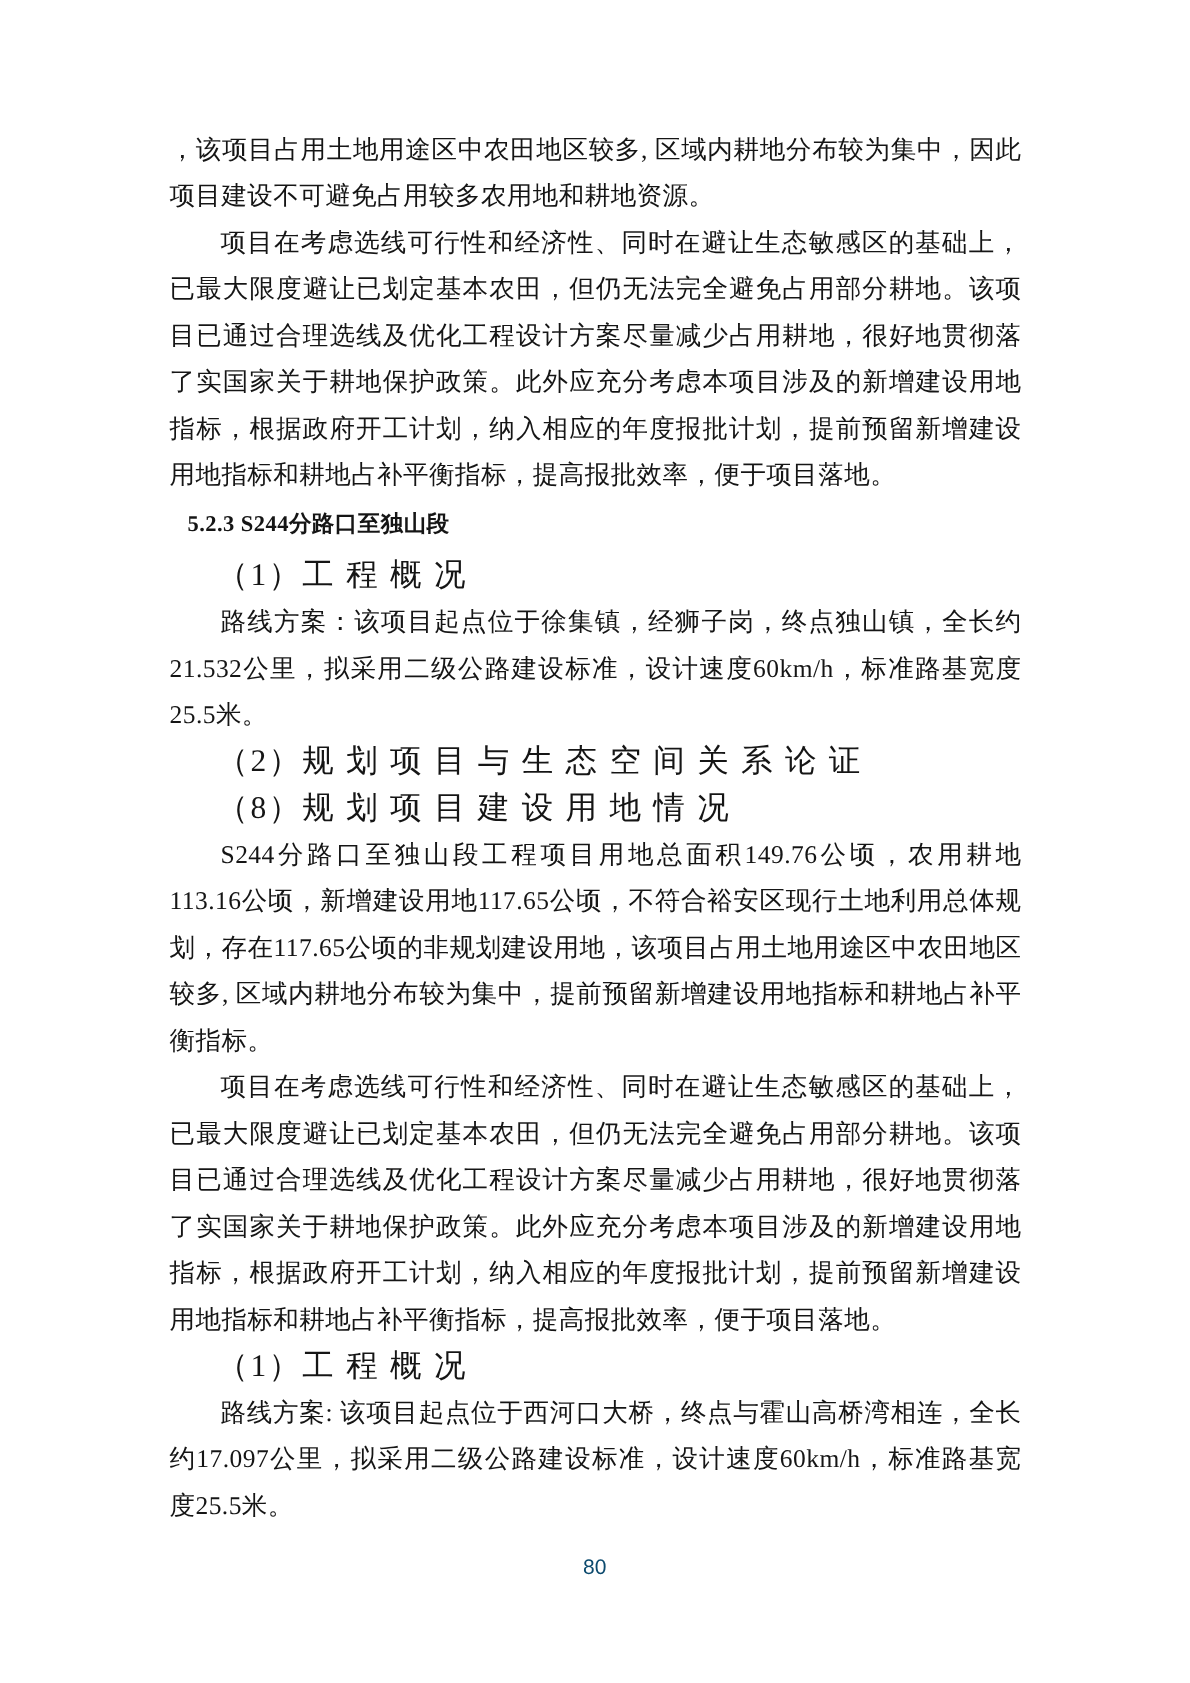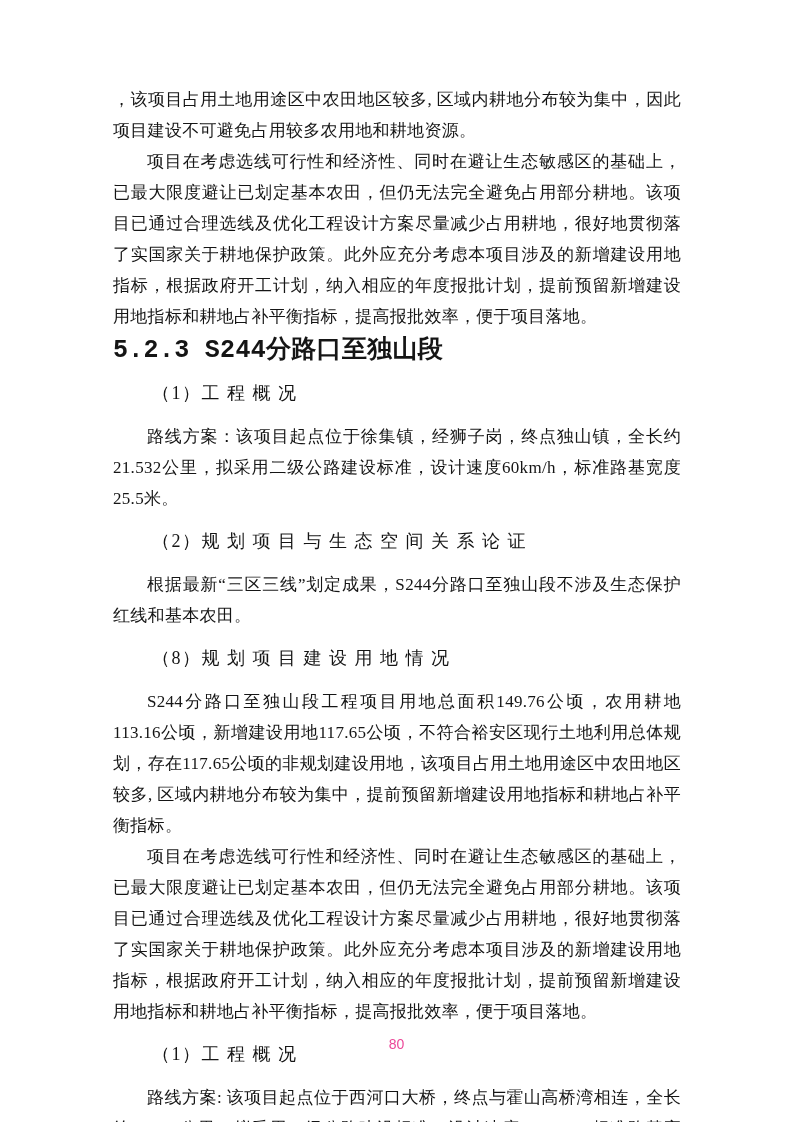--- a/index.html
+++ b/index.html
@@ -32,57 +32,55 @@
     font-size: 17px;
     line-height: 31px;
     text-align: justify;
     text-indent: 2em;
     letter-spacing: 0.3px;
   }
   p.para.no-indent {
     text-indent: 0;
   }
   h2.heading {
-    margin: 3px 0 2px 0;
-    font-size: 25px;
+    margin: 3px 0 2px 12px;
+    font-size: 15px;
     line-height: 31px;
     font-weight: bold;
     letter-spacing: 0.3px;
-    font-family: Liberation Mono, monospace;
   }
   p.subhead {
-    margin: 12px;
-    font-size: 18px;
+    margin: 0;
+    font-size: 21px;
     line-height: 31px;
     text-indent: 1.5em;
     letter-spacing: 1.5px;
   }
   .footer {
     position: absolute;
     left: 0;
     top: 1036px;
     width: 793px;
     text-align: center;
     font-size: 14px;
     font-family: "Liberation Sans", sans-serif;
-    color: #ec4899;
+    color: #0c4a6e;
   }
 </style>
 </head>
 <body>
 
 <div class="page">
   <div class="content">
     <p class="para no-indent">，该项目占用土地用途区中农田地区较多, 区域内耕地分布较为集中，因此项目建设不可避免占用较多农用地和耕地资源。</p>
     <p class="para">项目在考虑选线可行性和经济性、同时在避让生态敏感区的基础上，已最大限度避让已划定基本农田，但仍无法完全避免占用部分耕地。该项目已通过合理选线及优化工程设计方案尽量减少占用耕地，很好地贯彻落了实国家关于耕地保护政策。此外应充分考虑本项目涉及的新增建设用地指标，根据政府开工计划，纳入相应的年度报批计划，提前预留新增建设用地指标和耕地占补平衡指标，提高报批效率，便于项目落地。</p>
     <h2 class="heading">5.2.3 S244分路口至独山段</h2>
     <p class="subhead">（1）工 程 概 况</p>
     <p class="para">路线方案：该项目起点位于徐集镇，经狮子岗，终点独山镇，全长约21.532公里，拟采用二级公路建设标准，设计速度60km/h，标准路基宽度25.5米。</p>
     <p class="subhead">（2）规 划 项 目 与 生 态 空 间 关 系 论 证</p>
-    <p class="para">根据最新“三区三线”划定成果，S244分路口至独山段不涉及生态保护红线和基本农田。</p>
     <p class="subhead">（8）规 划 项 目 建 设 用 地 情 况</p>
     <p class="para">S244分路口至独山段工程项目用地总面积149.76公顷，农用耕地 113.16公顷，新增建设用地117.65公顷，不符合裕安区现行土地利用总体规划，存在117.65公顷的非规划建设用地，该项目占用土地用途区中农田地区较多, 区域内耕地分布较为集中，提前预留新增建设用地指标和耕地占补平衡指标。</p>
     <p class="para">项目在考虑选线可行性和经济性、同时在避让生态敏感区的基础上，已最大限度避让已划定基本农田，但仍无法完全避免占用部分耕地。该项目已通过合理选线及优化工程设计方案尽量减少占用耕地，很好地贯彻落了实国家关于耕地保护政策。此外应充分考虑本项目涉及的新增建设用地指标，根据政府开工计划，纳入相应的年度报批计划，提前预留新增建设用地指标和耕地占补平衡指标，提高报批效率，便于项目落地。</p>
     <p class="subhead">（1）工 程 概 况</p>
     <p class="para">路线方案: 该项目起点位于西河口大桥，终点与霍山高桥湾相连，全长约17.097公里，拟采用二级公路建设标准，设计速度60km/h，标准路基宽度25.5米。</p>
   </div>
   <div class="footer">80</div>
 </div>
 
 </body></html>

